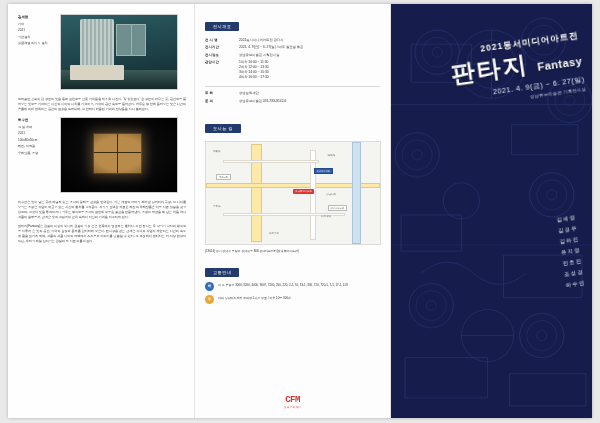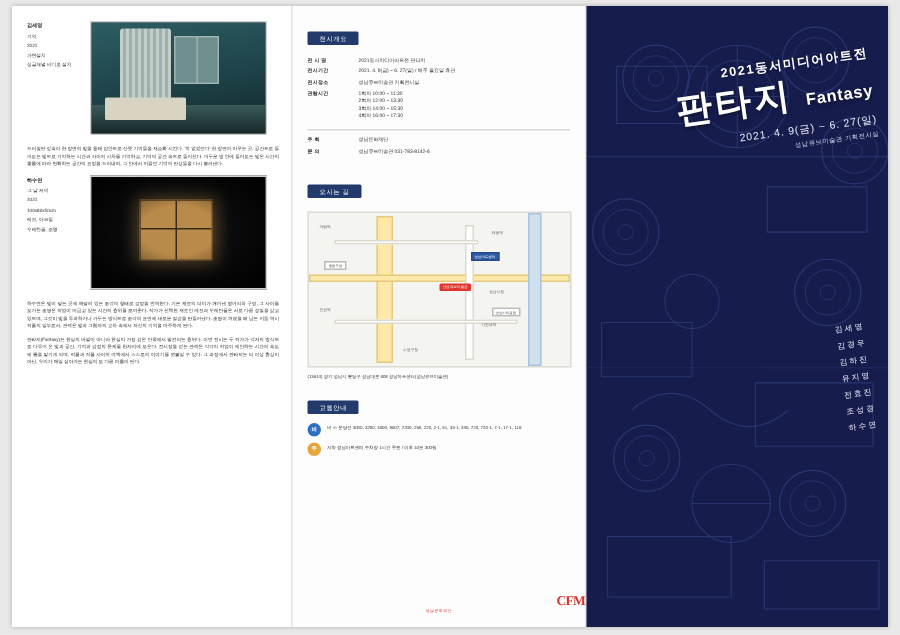--- a/index.html
+++ b/index.html
@@ -189,22 +189,21 @@
   .tr-txt { font-size: 2.95px; color: #333; line-height: 1.5; padding-top: 1.5px; }
 
   .logo-wrap {
     position: absolute;
     left: 0; right: 0; bottom: 9px;
     text-align: center;
   }
   .logo-mark {
     font-size: 9px; font-weight: bold; color: #d2372f;
     letter-spacing: -0.5px;
-    font-family: Liberation Serif, serif;
-    text-align: right;
+    font-family: Liberation Mono, monospace;
   }
   .logo-sub { font-size: 2.6px; color: #d2372f; letter-spacing: .3px; margin-top: 0.5px;}
 
   
   .panel-right {
     position: relative;
     flex: 1; height: 100%;
     background: #161d4d;
     overflow: hidden;
   }

